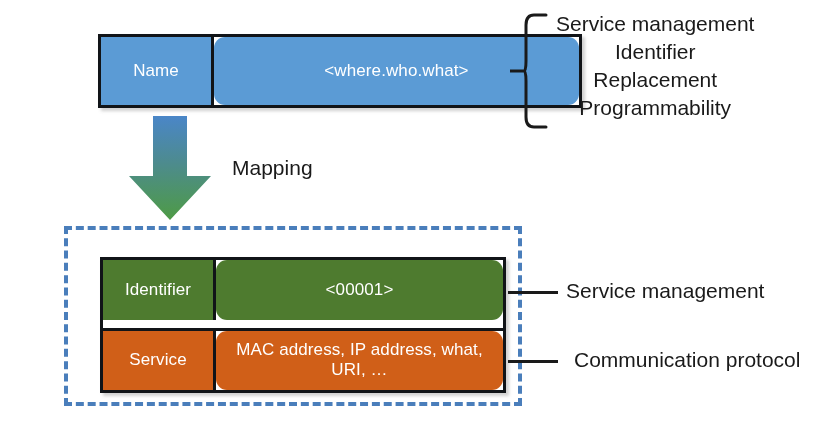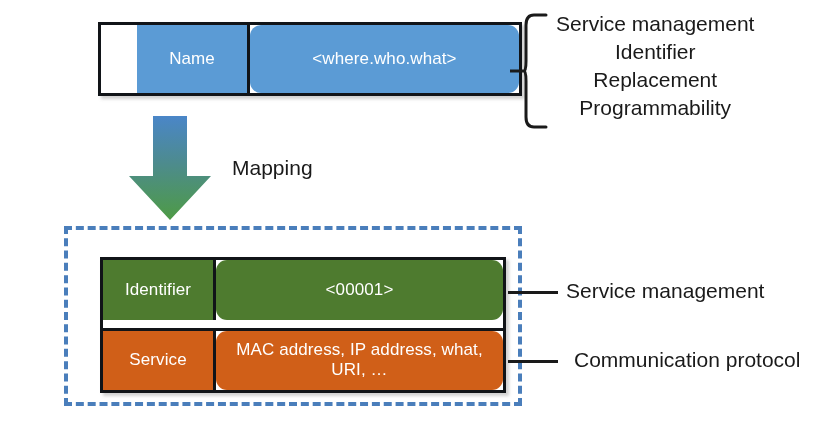--- a/index.html
+++ b/index.html
@@ -52,24 +52,23 @@
     border-right: 3px solid #111418;
   }
   .tcell.val {
     flex: 1 1 auto;
     border-radius: 11px;
   }
 
   
   #name-table {
     left: 98px;
-    top: 22px;
-    width: 424px;
+    top: 34px;
+    width: 484px;
     height: 74px;
-    padding-left: 36px;
   }
   #name-table .tcell { background: #5B9BD5; }
 
   
   #mapped-table {
     left: 100px;
     top: 257px;
     width: 406px;
     height: 136px;
     gap: 8px;

